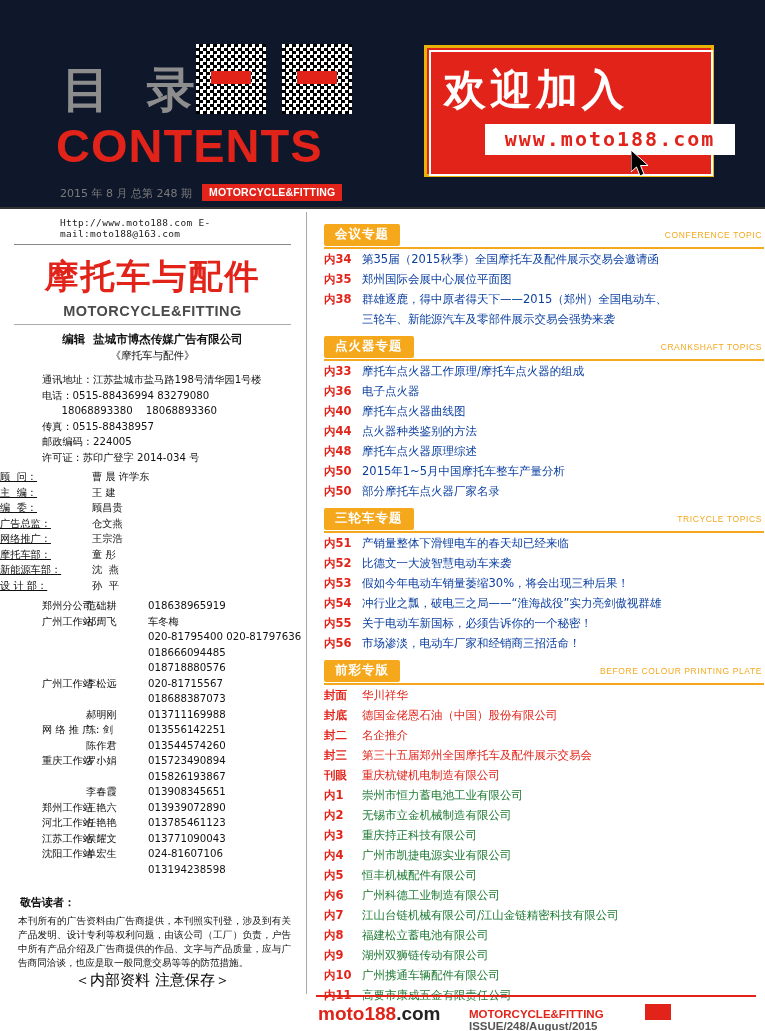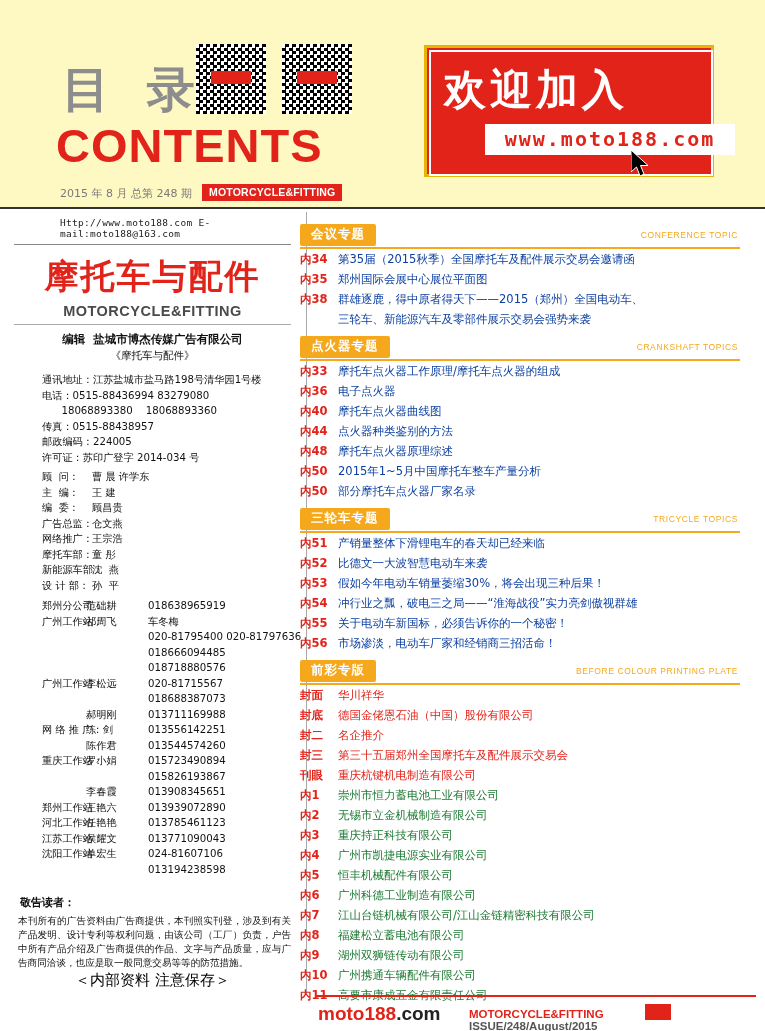--- a/index.html
+++ b/index.html
@@ -11,21 +11,21 @@
     font-family: "Liberation Sans", sans-serif;
     position: relative;
     overflow: hidden;
   }
 
   
   .header {
     position: relative;
     height: 207px;
     width: 765px;
-    background: #fef9c3;
+    background: #0f172a;
   }
   .mulu {
     position: absolute;
     left: 62px;
     top: 58px;
     font-family: "DejaVu Sans", sans-serif;
     font-size: 48px;
     font-weight: bold;
     color: #8d8d8d;
     letter-spacing: 10px;
@@ -216,22 +216,22 @@
   }
   .staff-row {
     display: flex;
     font-family: "DejaVu Sans", sans-serif;
     font-size: 10.2px;
     color: #111;
     line-height: 15.5px;
   }
   .staff-label {
     width: 92px;
-    padding-left: 42px;
     white-space: pre;
+    text-decoration: underline;
   }
   .staff-val {
     flex: 1;
     white-space: pre;
   }
 
   .branch-table { margin-top: 5px; }
   .branch-row {
     display: flex;
     font-family: "DejaVu Sans", sans-serif;
@@ -280,21 +280,21 @@
     left: 306px;
     top: 212px;
     width: 1px;
     height: 782px;
     background: #aaa;
   }
 
   
   .right-col {
     position: absolute;
-    left: 300px;
+    left: 324px;
     top: 224px;
     width: 440px;
   }
   .section {
     margin-bottom: 7px;
   }
   .sec-head {
     position: relative;
     height: 22px;
   }

